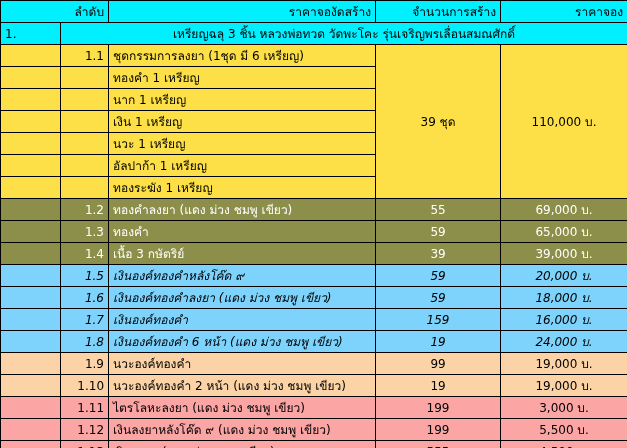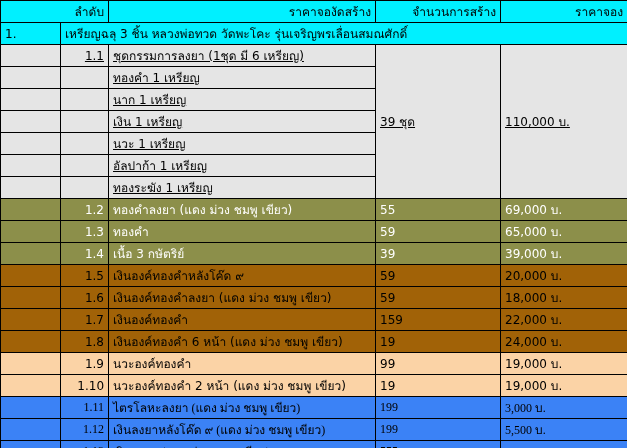--- a/index.html
+++ b/index.html
@@ -31,30 +31,30 @@
     background: #00f0ff;
     text-align: right;
     font-weight: normal;
   }
   .col-no    { width: 60px; }
   .col-sub   { width: 48px; }
   .col-item  { width: 267px; }
   .col-qty   { width: 125px; }
   .col-price { width: 127px; }
 
-  .c-center { }
-  .c-right  { text-align: left; }
+  .c-center { text-align: center; }
+  .c-right  { text-align: center; }
   .c-left   { text-align: left; }
 
   
-  .row-pink   td { background: #e5e5e5; text-decoration: underline; }
+  .row-pink   td { background: #fde047; }
   .row-olive  td { background: #8c8f4a; color: #ffffff; }
-  .row-blue   td { background: #a16207; }
+  .row-blue   td { background: #7dd3fc; font-style: italic; }
   .row-orange td { background: #fbd3a6; }
-  .row-white  td { background: #3b82f6; font-family: Liberation Serif, serif; }
+  .row-white  td { background: #fca5a5; }
   .row-head   td { background: #00f0ff; }
 
   .sub-cell { text-align: right; padding-right: 4px; }
 </style>
 </head>
 <body>
 
 <table class="amulet-table">
   <colgroup>
     <col class="col-no">
@@ -149,21 +149,21 @@
       <td class="sub-cell">1.6</td>
       <td class="c-left">เงินองค์ทองคำลงยา (แดง ม่วง ชมพู เขียว)</td>
       <td class="c-center">59</td>
       <td class="c-right">18,000 บ.</td>
     </tr>
     <tr class="row-blue">
       <td></td>
       <td class="sub-cell">1.7</td>
       <td class="c-left">เงินองค์ทองคำ</td>
       <td class="c-center">159</td>
-      <td class="c-right">22,000 บ.</td>
+      <td class="c-right">16,000 บ.</td>
     </tr>
     <tr class="row-blue">
       <td></td>
       <td class="sub-cell">1.8</td>
       <td class="c-left">เงินองค์ทองคำ 6 หน้า (แดง ม่วง ชมพู เขียว)</td>
       <td class="c-center">19</td>
       <td class="c-right">24,000 บ.</td>
     </tr>
     <tr class="row-orange">
       <td></td>

